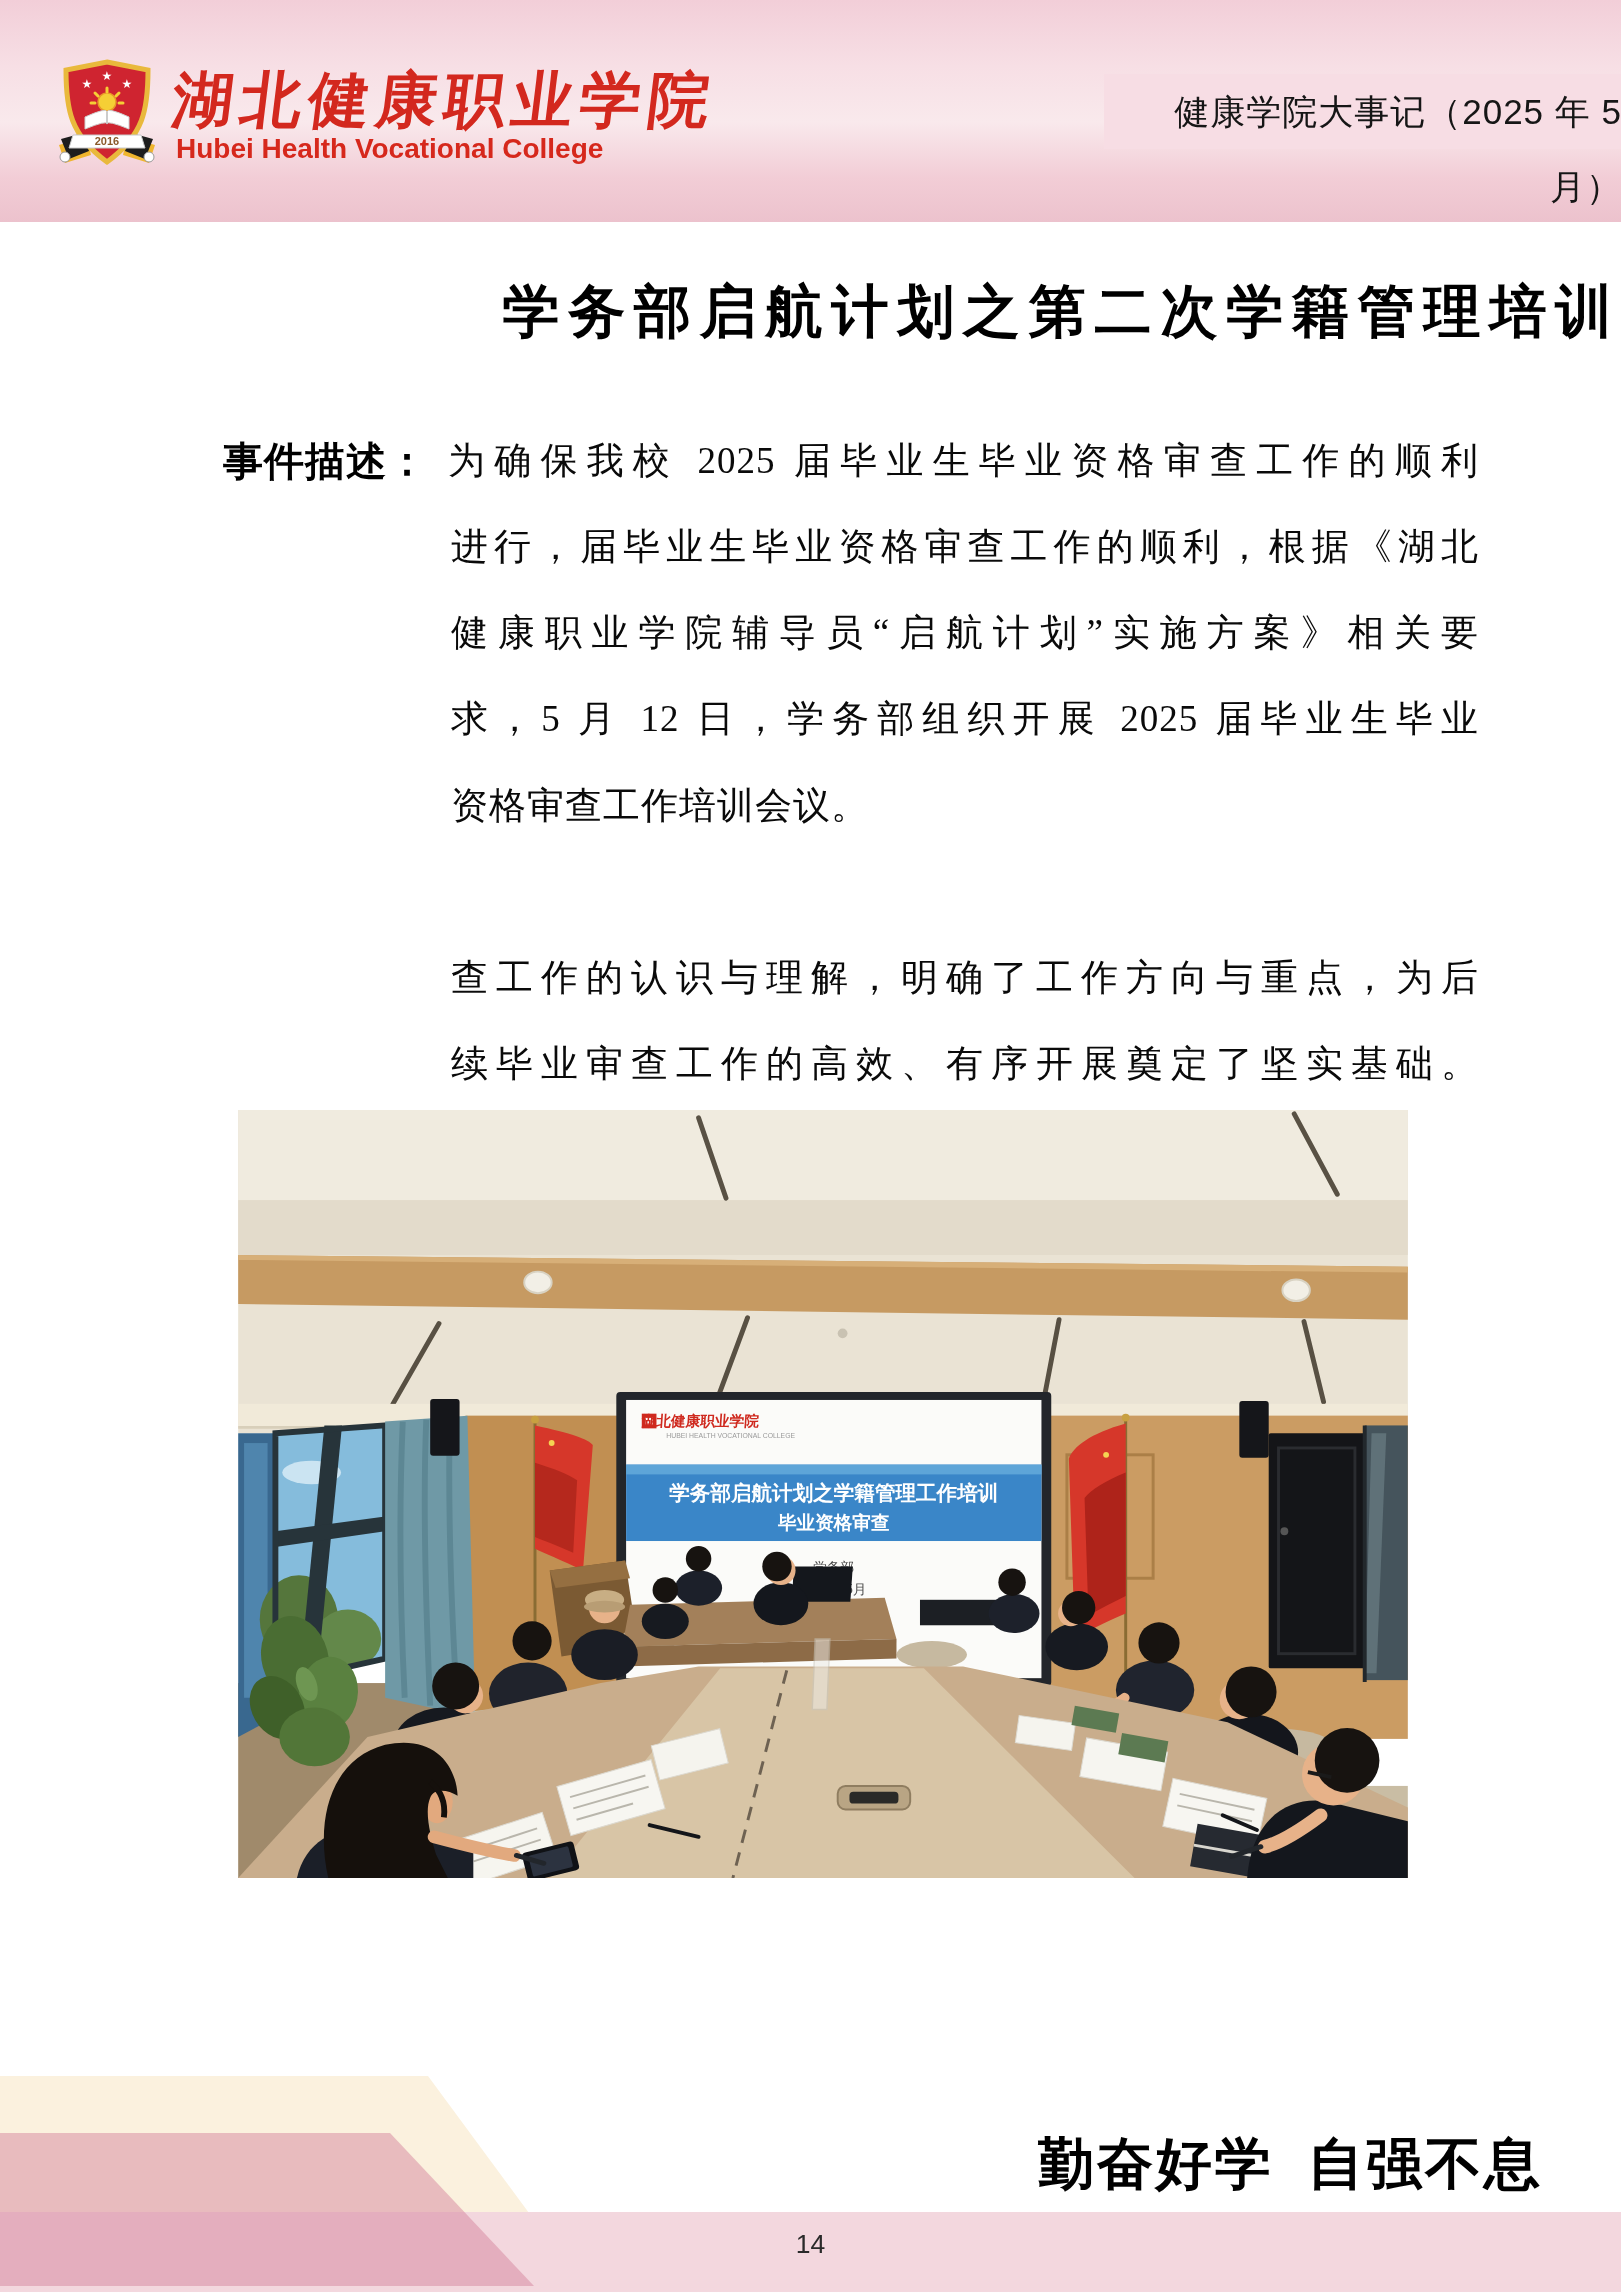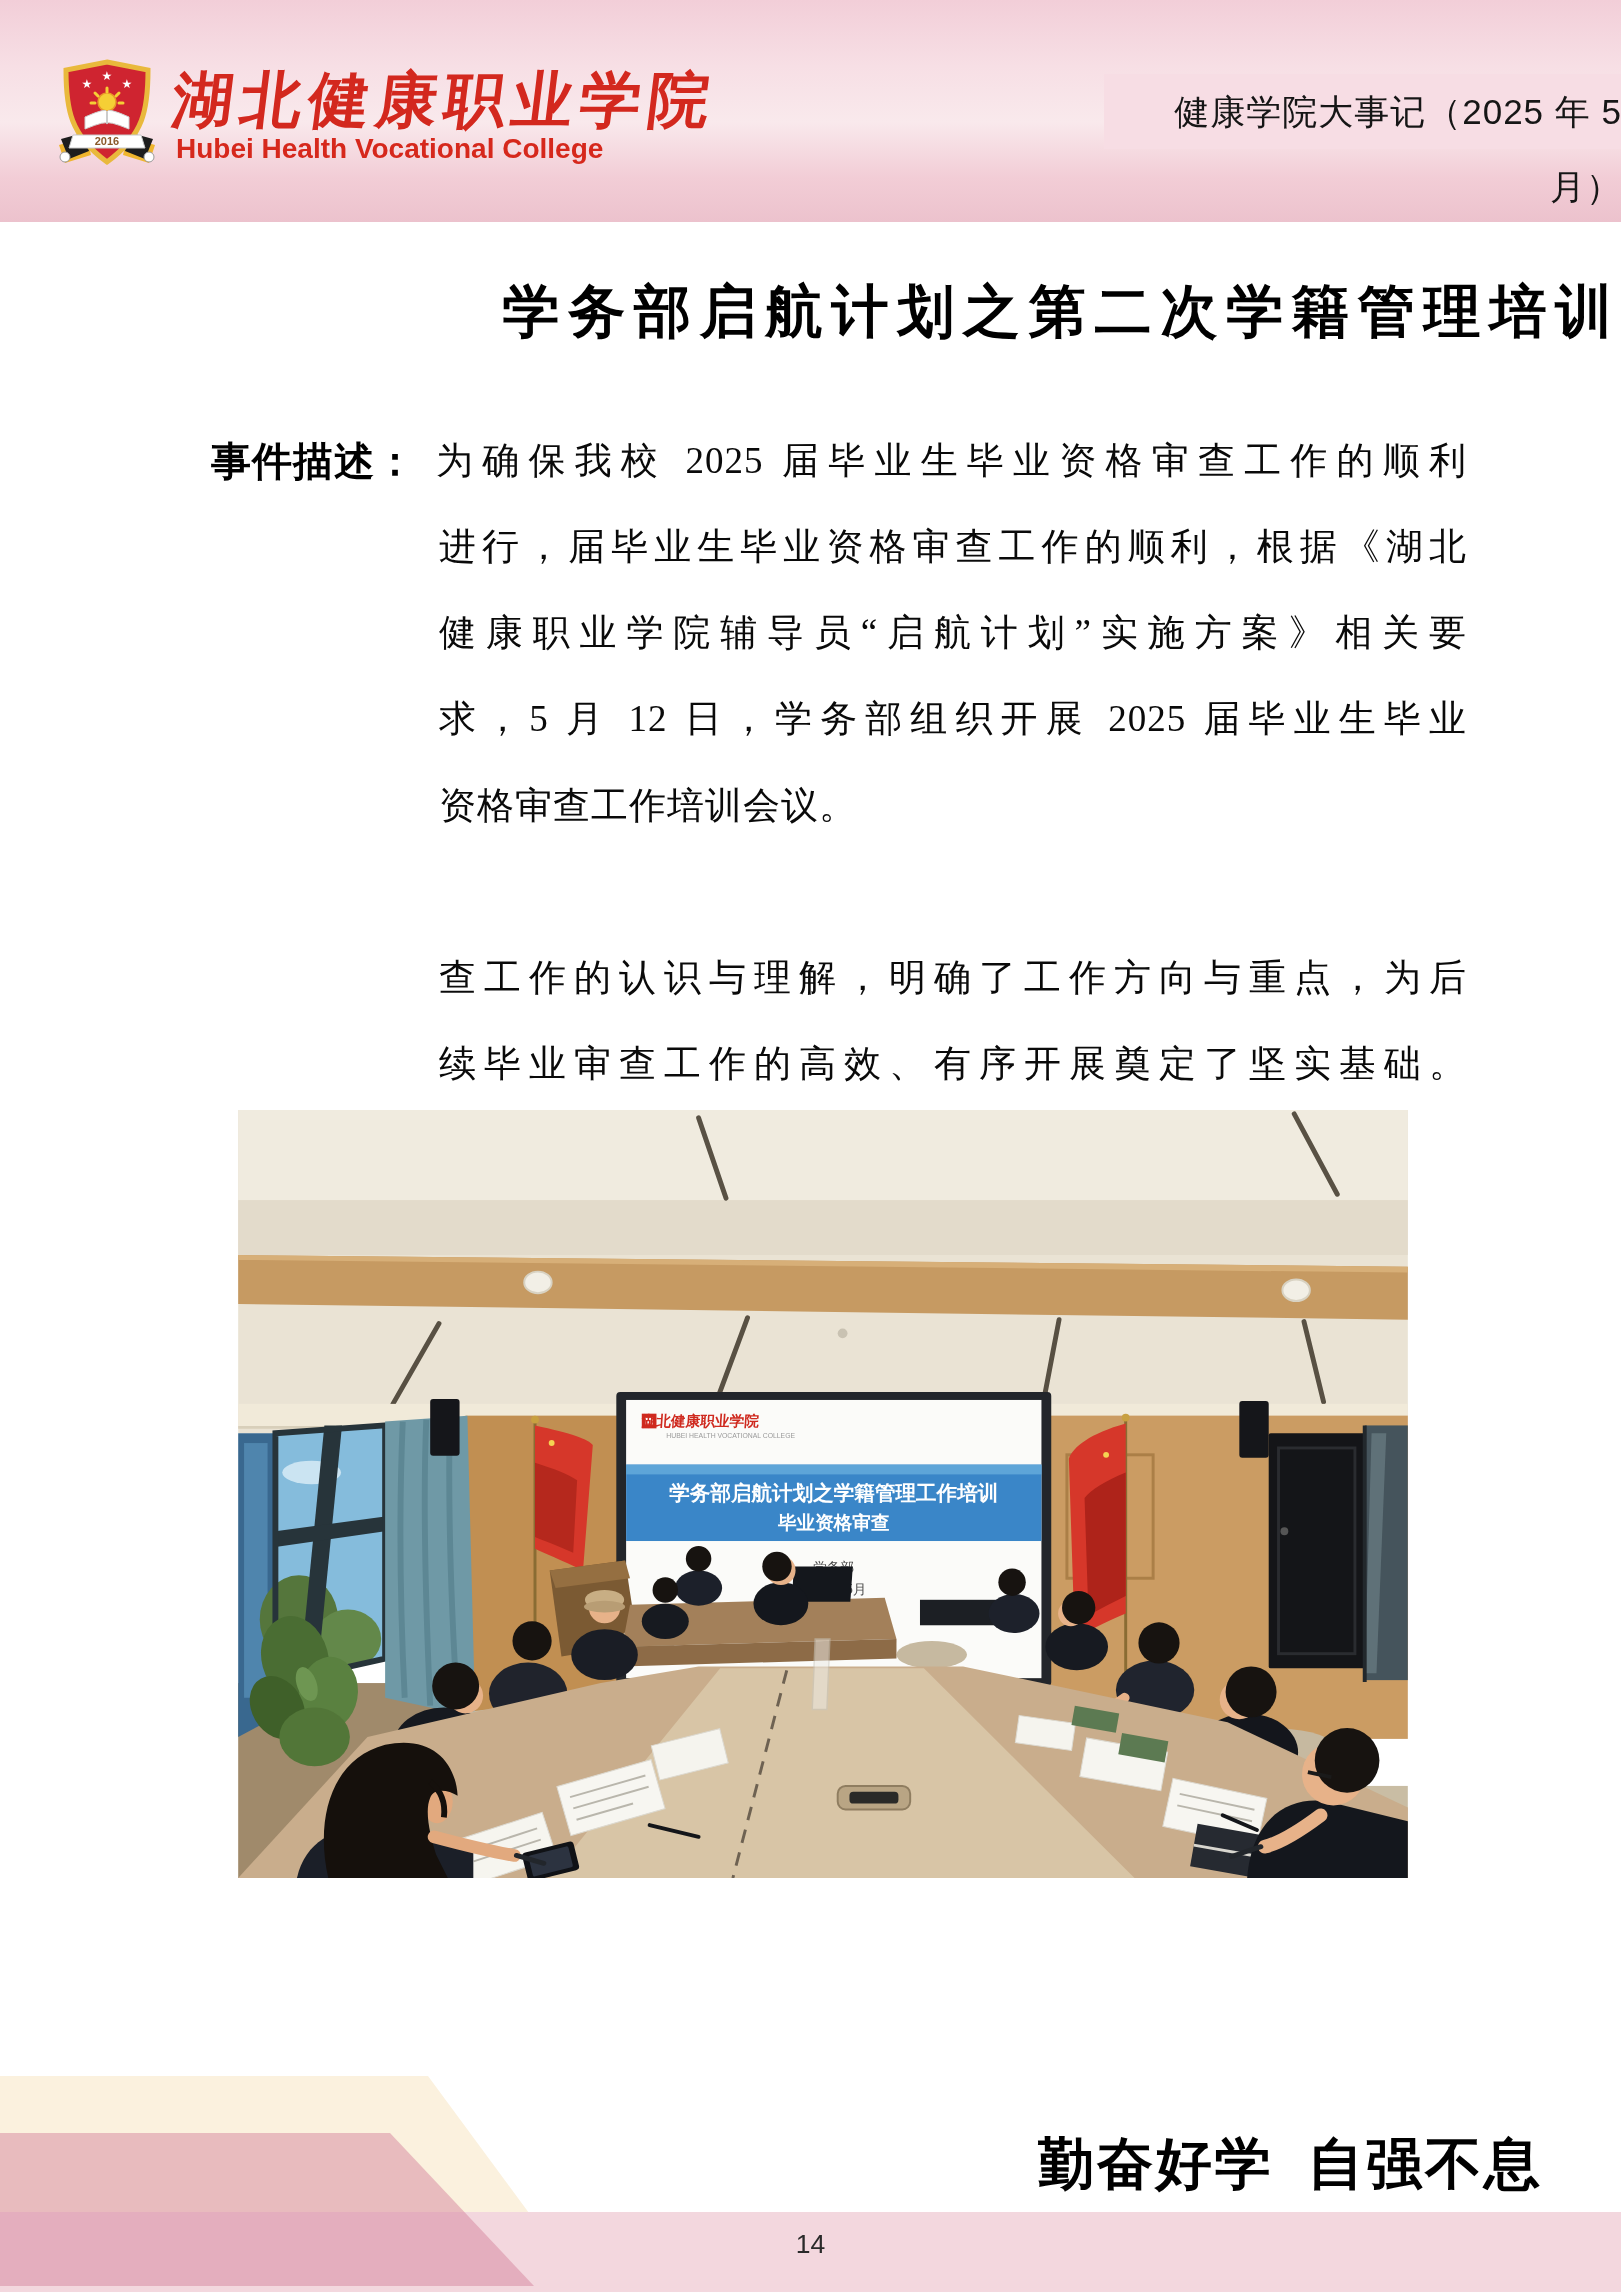--- a/index.html
+++ b/index.html
@@ -12,21 +12,21 @@
   #college-zh{position:absolute;left:173px;top:65px;font-size:61px;font-weight:bold;color:#d3281e;
     letter-spacing:6.9px;transform:skewX(-7deg);font-family:"DejaVu Serif",serif;line-height:69px;}
   #college-en{position:absolute;left:176px;top:133px;font-size:28px;font-weight:bold;color:#d6281c;
     font-family:"Liberation Sans","DejaVu Sans",sans-serif;letter-spacing:0px;}
   #doc-badge{position:absolute;left:1104px;top:74px;width:518px;height:75px;background:#f7dde4;
     font-family:"Liberation Sans","DejaVu Sans",sans-serif;font-size:35px;color:#161616;
     line-height:75px;text-align:right;letter-spacing:1px;}
   
   #article-title{position:absolute;left:0;top:276px;width:1621px;text-align:right;
     font-size:57px;font-weight:bold;letter-spacing:8.8px;color:#000;line-height:71px;}
-  .prow{position:absolute;left:0;width:1301px;height:86px;line-height:86px;}
+  .prow{position:absolute;left:12px;width:1301px;height:86px;line-height:86px;}
   .plabel{position:absolute;left:211px;font-family:"Liberation Sans","DejaVu Sans",sans-serif;
     font-weight:bold;font-size:40px;letter-spacing:1px;color:#000;}
   .ptext{position:absolute;font-size:37px;color:#0a0a0a;letter-spacing:1px;}
   .pt-first{left:436px;width:1031px;}
   .pt-wrap{left:439px;width:1028px;}
   .just{text-align:justify;text-align-last:justify;}
   
   #photo{position:absolute;left:238px;top:1110px;width:1170px;height:768px;}
   #photo svg{display:block;}
   

